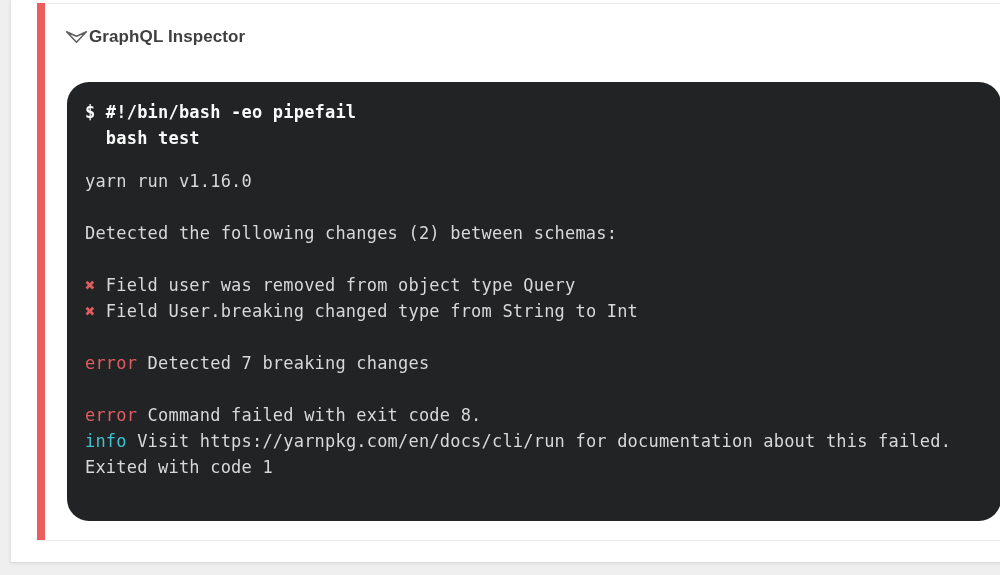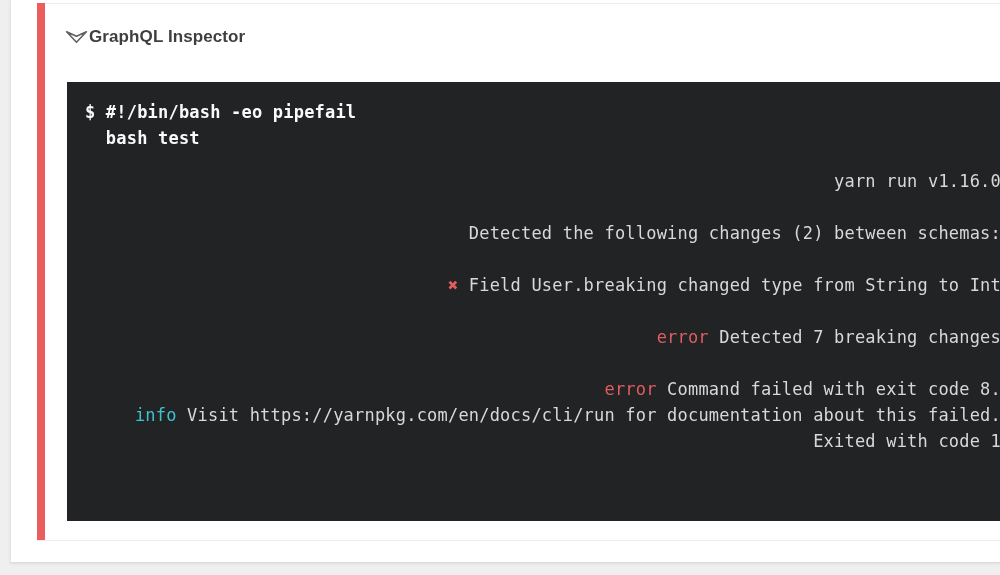--- a/index.html
+++ b/index.html
@@ -72,36 +72,36 @@
   .terminal {
     position: absolute;
     left: 56px;
     top: 82px;
     right: 0;
     height: 439px;
     background: var(--terminal-bg);
     box-sizing: border-box;
     padding: 17px 0 0 18px;
     overflow: hidden;
+    border-radius: 22px;
   }
   .terminal, .terminal * {
     font-family: "DejaVu Sans Mono", "Liberation Mono", monospace;
     font-size: 17px;
     letter-spacing: 0.2px;
     line-height: 26px;
   }
   .cmd-block {
     margin: 0 0 17px 0;
     color: var(--terminal-bold-text);
     font-weight: bold;
   }
   .out-block {
     margin: 0;
     color: var(--terminal-text);
-    text-align: right;
   }
   .t-line {
     white-space: pre;
     min-height: 26px;
   }
   .c-red  { color: var(--term-red); font-weight: normal; }
   .c-cyan { color: var(--term-cyan); }
   .c-x    { color: var(--term-red); font-weight: bold; }
 </style>
 </head>
@@ -123,20 +123,21 @@
   <div class="terminal">
     <div class="cmd-block">
         <div class="t-line"><span>$ #!/bin/bash -eo pipefail</span></div>
         <div class="t-line"><span>  bash test</span></div>
       </div>
     <div class="out-block">
         <div class="t-line"><span>yarn run v1.16.0</span></div>
         <div class="t-line">&nbsp;</div>
         <div class="t-line"><span>Detected the following changes (2) between schemas:</span></div>
         <div class="t-line">&nbsp;</div>
+        <div class="t-line"><span class="c-x">✖</span><span> Field user was removed from object type Query</span></div>
         <div class="t-line"><span class="c-x">✖</span><span> Field User.breaking changed type from String to Int</span></div>
         <div class="t-line">&nbsp;</div>
         <div class="t-line"><span class="c-red">error</span><span> Detected 7 breaking changes</span></div>
         <div class="t-line">&nbsp;</div>
         <div class="t-line"><span class="c-red">error</span><span> Command failed with exit code 8.</span></div>
         <div class="t-line"><span class="c-cyan">info</span><span> Visit https://yarnpkg.com/en/docs/cli/run for documentation about this failed.</span></div>
         <div class="t-line"><span>Exited with code 1</span></div>
       </div>
   </div>
 

